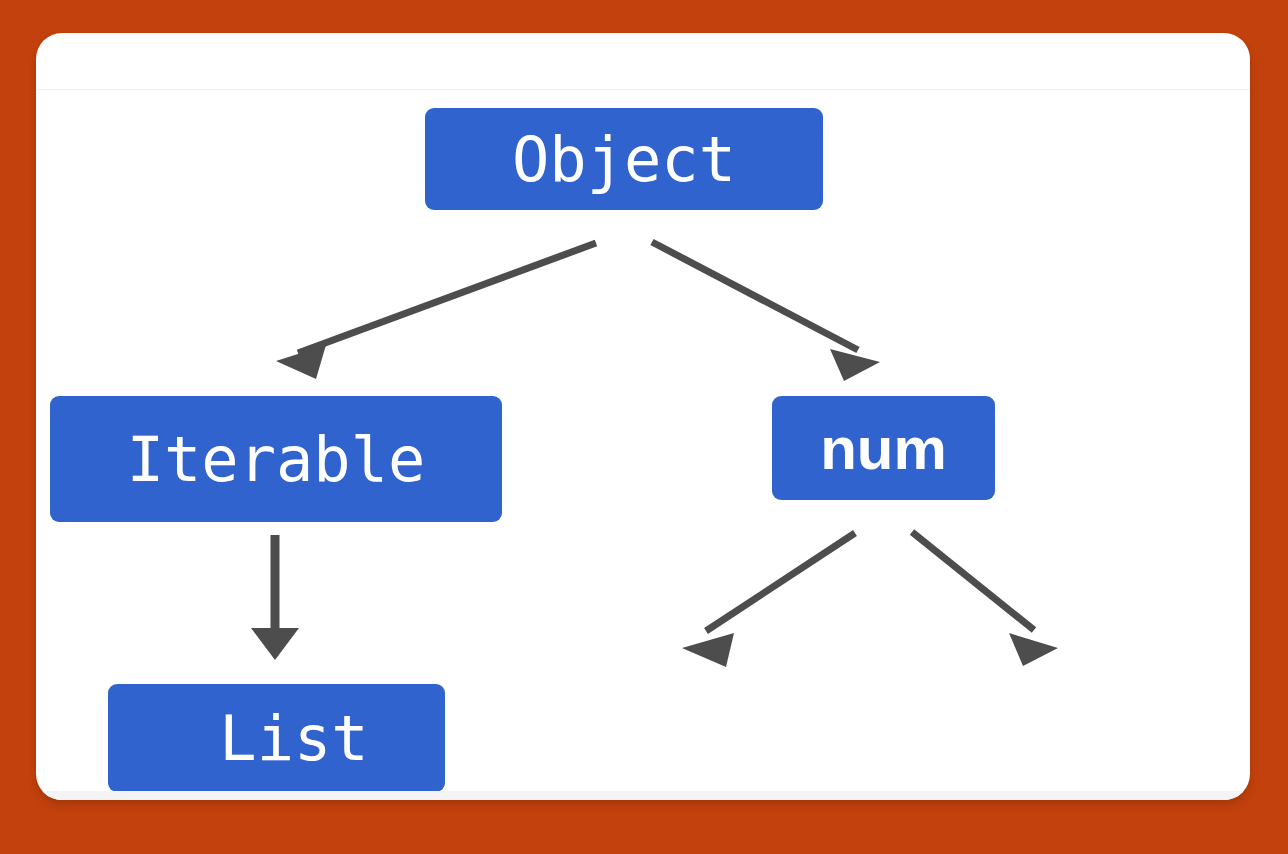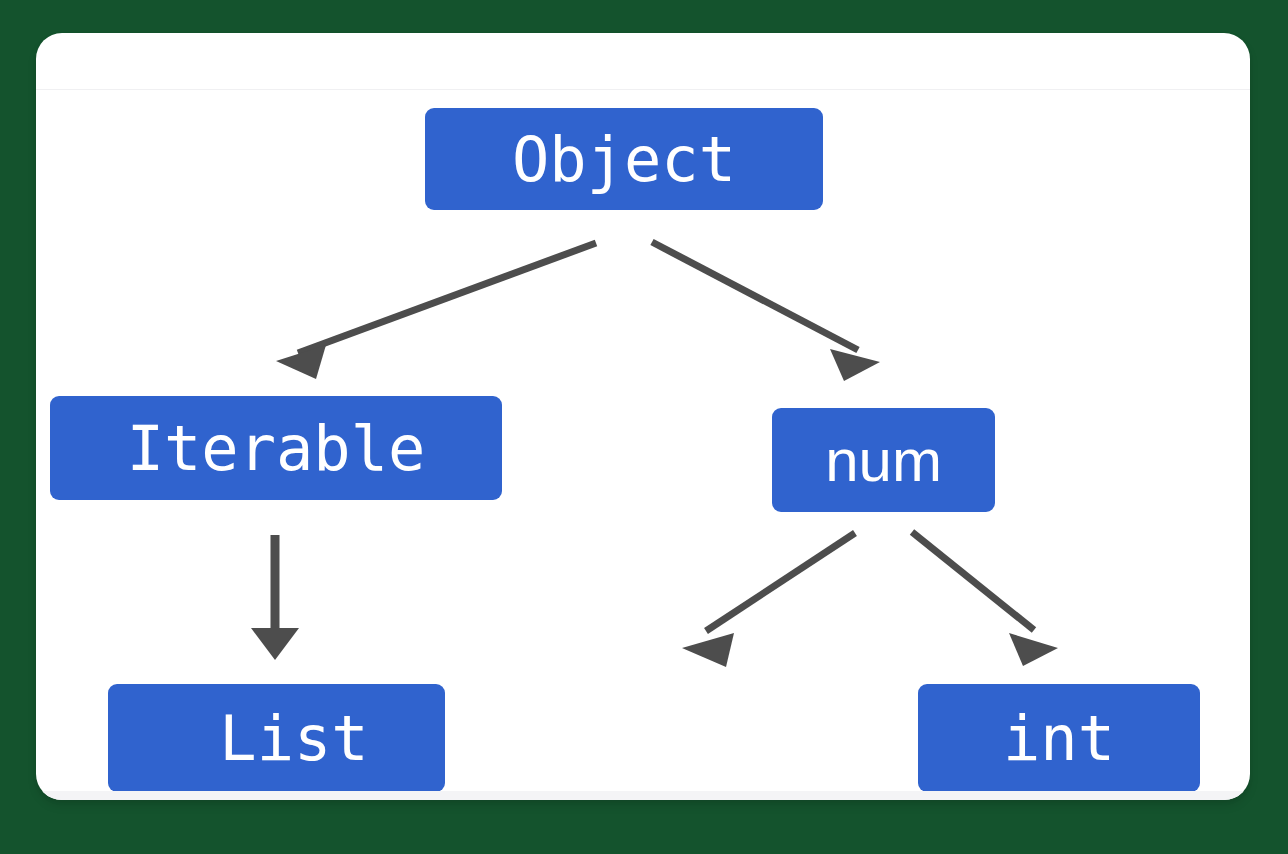--- a/index.html
+++ b/index.html
@@ -12,21 +12,21 @@
     width: 1288px;
     height: 854px;
     overflow: hidden;
     font-family: "Liberation Sans", sans-serif;
   }
 
   #stage {
     position: relative;
     width: 1288px;
     height: 854px;
-    background: #14532d;
+    background: #c2410c;
   }
 
   
   #card {
     position: absolute;
     left: 36px;
     top: 33px;
     width: 1214px;
     height: 767px;
     background: #ffffff;
@@ -78,28 +78,27 @@
     user-select: none;
     white-space: nowrap;
     letter-spacing: 0px;
   }
   .node.mono {
     font-family: "DejaVu Sans Mono", "Liberation Mono", monospace;
     font-weight: 400;
   }
   .node.sans {
     font-family: "Liberation Sans", "DejaVu Sans", sans-serif;
-    font-weight: 400;
-    margin-top: 12px;
+    font-weight: 700;
   }
 
   
   #node-object   { left: 389px; top: 75px;  width: 398px; height: 102px; font-size: 62px; }
   #node-null     { left: 854px; top: 75px;  width: 338px; height: 100px; font-size: 62px; }
-  #node-iterable { left: 14px;  top: 363px; width: 452px; height: 104px; font-size: 62px; }
+  #node-iterable { left: 14px;  top: 363px; width: 452px; height: 126px; font-size: 62px; }
   #node-num      { left: 736px; top: 363px; width: 223px; height: 104px; font-size: 60px; }
   #node-list     { left: 72px;  top: 651px; width: 337px; height: 108px; font-size: 62px; padding-left: 35px; }
   #node-double   { left: 476px; top: 651px; width: 338px; height: 108px; font-size: 62px; }
   #node-int      { left: 882px; top: 651px; width: 282px; height: 108px; font-size: 62px; }
 </style>
 </head>
 <body>
 
 <div id="stage">
 
@@ -139,18 +138,17 @@
     <div class="node mono" id="node-object">Object</div>
 
 
     <div class="node mono" id="node-iterable">Iterable</div>
 
     <div class="node sans" id="node-num">num</div>
 
     <div class="node mono" id="node-list">List</div>
 
 
-    <div class="node mono" id="node-int">int</div>
 
     <div id="card-bottom-edge"></div>
 
   </div>
 </div>
 
 </body></html>

